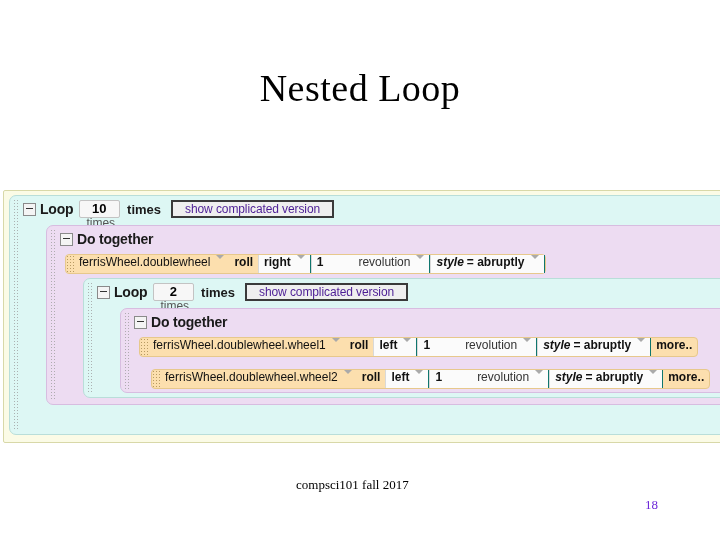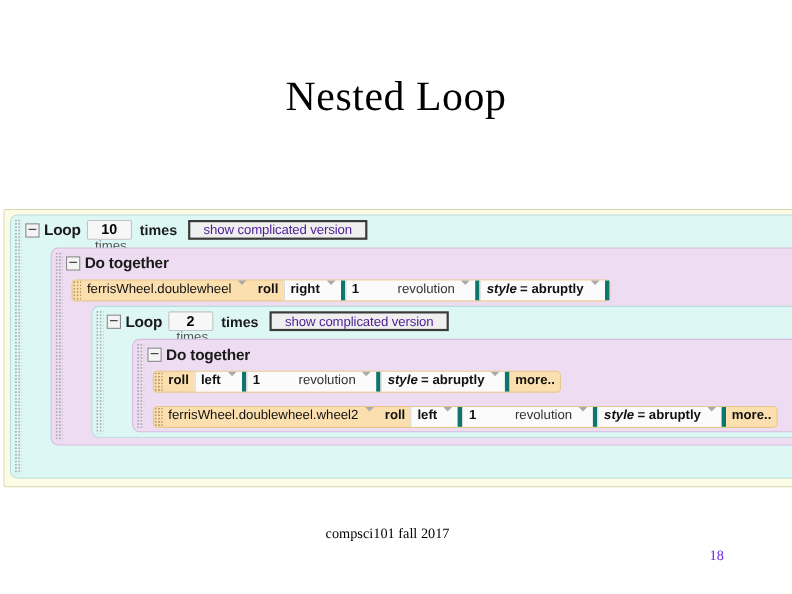--- a/index.html
+++ b/index.html
@@ -203,21 +203,21 @@
     align-items: flex-start;
     padding: 0 5px;
     font-size: 12px;
     color: #111;
     white-space: nowrap;
     box-sizing: border-box;
   }
   .seg.white {
     background: #fbfbfb;
     border-left: 1px solid #d9d9d9;
-    border-right: 4px solid #0f766e;
+    border-right: 1px solid #0f766e;
   }
   .seg.tan { background: transparent; }
   .seg b { font-weight: bold; }
   .seg i.prop {
     font-style: italic;
     font-weight: bold;
     margin-right: 3px;
   }
   .seg .lead {
     font-weight: bold;
@@ -319,20 +319,24 @@
             <div class="gutter"></div>
 
             <div class="hdr" style="padding-top:2px;">
               <span class="collapse-box"></span>
               <span class="kw small">Do together</span>
             </div>
 
             <div class="stmt" style="position:absolute; left:18px; top:25px;">
               <span class="handle"></span>
               <span class="seg tan">
+                <span>ferrisWheel.doublewheel.wheel1</span>
+                <span class="caret"></span>
+              </span>
+              <span class="seg tan">
                 <b>roll</b>
               </span>
               <span class="seg white">
                 <b>left</b>
                 <span class="caret"></span>
               </span>
               <span class="seg white">
                 <span class="lead">1</span>
                 <span class="plain">revolution</span>
                 <span class="caret"></span>
@@ -340,21 +344,21 @@
               <span class="seg white">
                 <i class="prop">style</i>
                 <b>= abruptly</b>
                 <span class="caret"></span>
               </span>
               <span class="seg tan">
                 <b>more..</b>
               </span>
             </div>
 
-            <div class="stmt" style="position:absolute; left:18px; top:57px;">
+            <div class="stmt" style="position:absolute; left:30px; top:57px;">
               <span class="handle"></span>
               <span class="seg tan">
                 <span>ferrisWheel.doublewheel.wheel2</span>
                 <span class="caret"></span>
               </span>
               <span class="seg tan">
                 <b>roll</b>
               </span>
               <span class="seg white">
                 <b>left</b>

